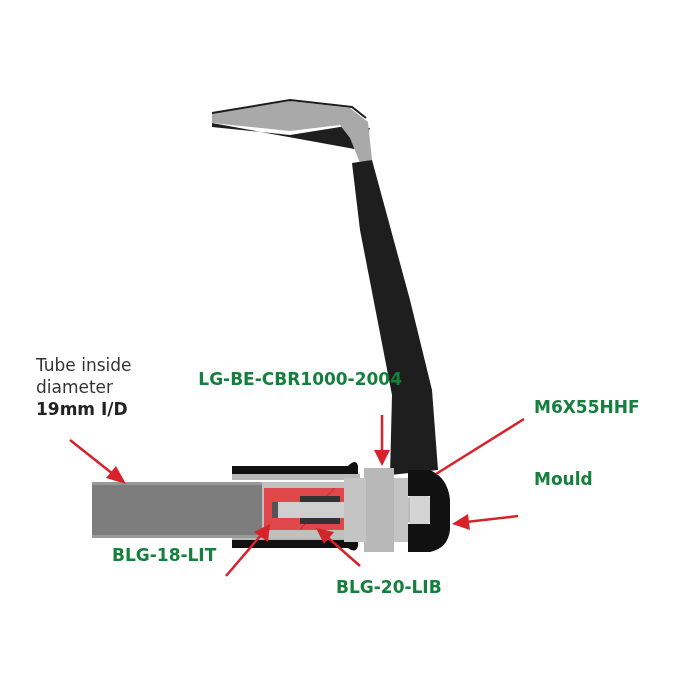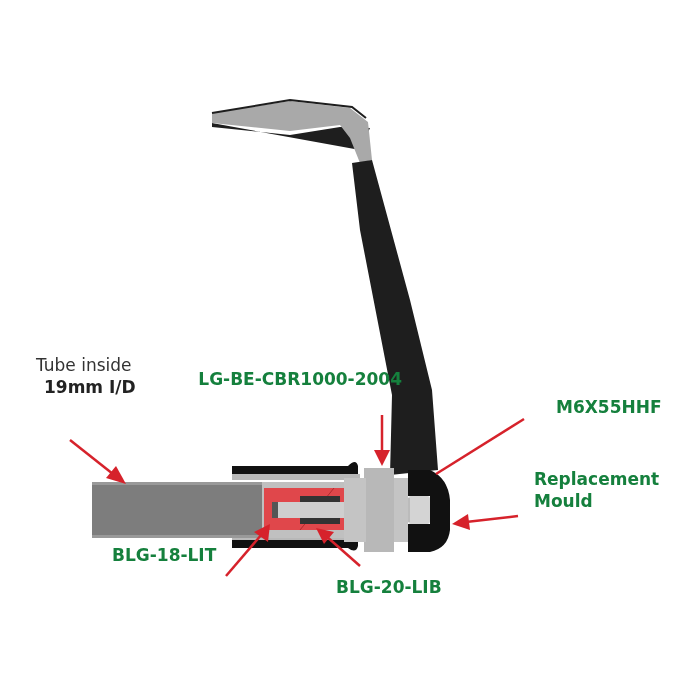--- a/index.html
+++ b/index.html
@@ -1,19 +1,19 @@
 <!DOCTYPE html>
 <html><head>
   <meta charset="utf-8">
   <style>
     html, body { margin: 0; padding: 0; background: #ffffff; }
     body { width: 700px; height: 700px; position: relative; overflow: hidden; font-family: "DejaVu Sans", sans-serif; }
     .diagram { position: absolute; left: 0; top: 0; width: 700px; height: 512px; }
     .label { position: absolute; color: #333333; font-size: 17px; line-height: 22px; }
-    .label .b { font-weight: bold; color: #222222; margin-left: 8px; }
+    .label .b { font-weight: bold; color: #222222; }
     .label.bold { font-weight: bold; color: #15803d; }
     .right { text-align: right; }
     .block { display: block; }
   </style>
 </head>
 <body>
 
 <div class="diagram">
   <svg width="700" height="700" viewBox="0 0 700 700">
     <defs>
@@ -86,33 +86,33 @@
       <polygon points="270,524 268,542 254,532" stroke="none"></polygon>
 
       <line x1="360" y1="566" x2="326" y2="536"></line>
       <polygon points="316,528 334,532 324,544" stroke="none"></polygon>
     </g>
   </svg>
 
   
   <div class="label" style="left:36px; top:354px;">
     <span class="block">Tube inside</span>
+    <span class="block">diameter</span>
     <span class="block b">19mm I/D</span>
   </div>
 
   <div class="label bold right" style="left:196px; top:368px; width:206px;">
     <span class="block">LG-BE-CBR1000-2004</span>
   </div>
 
-  <div class="label bold" style="left:556px; top:396px;">
+  <div class="label bold" style="left:534px; top:396px;">
     <span class="block">M6X55HHF</span>
   </div>
 
   <div class="label bold" style="left:534px; top:468px;">
-    <span class="block">Replacement</span>
     <span class="block">Mould</span>
   </div>
 
   <div class="label bold" style="left:112px; top:544px;">
     <span class="block">BLG-18-LIT</span>
   </div>
 
   <div class="label bold" style="left:336px; top:576px;">
     <span class="block">BLG-20-LIB</span>
   </div>

